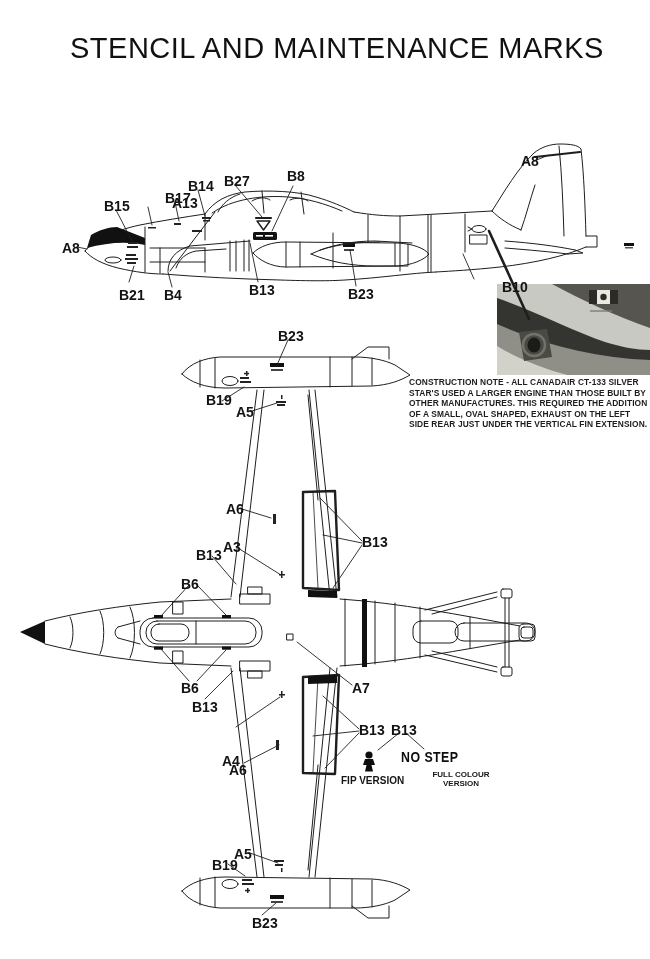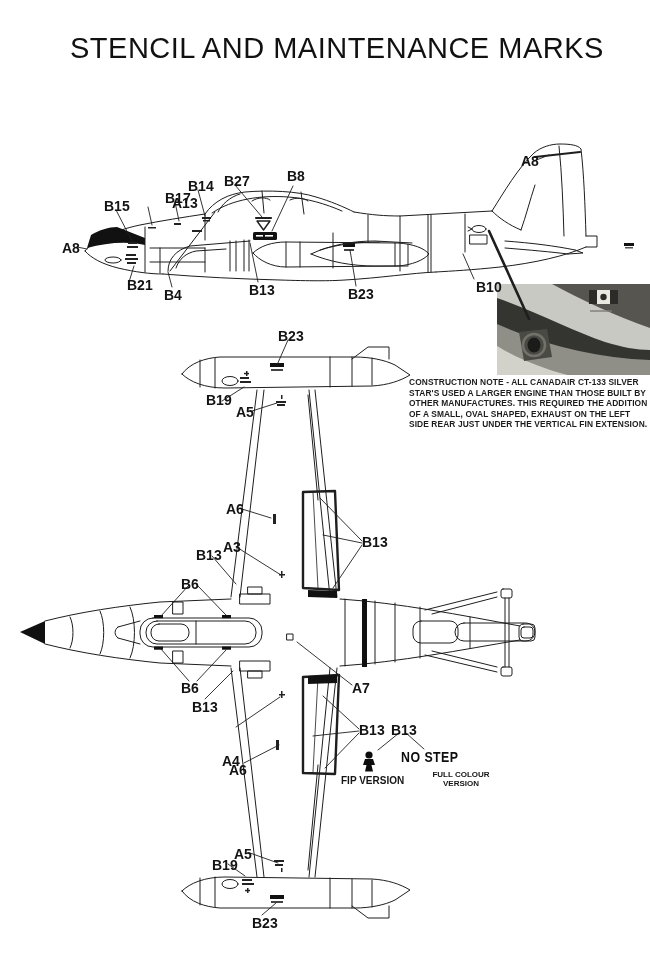--- a/index.html
+++ b/index.html
@@ -354,25 +354,25 @@
   </svg>
 
   <div>
       <span class="callout" style="left: 104px; top: 199px;">B15</span>
       <span class="callout" style="left: 138px; top: 196px; margin-left: 34px;">A13</span>
       <span class="callout" style="left: 165px; top: 191px;">B17</span>
       <span class="callout" style="left: 188px; top: 179px;">B14</span>
       <span class="callout" style="left: 224px; top: 174px;">B27</span>
       <span class="callout" style="left: 287px; top: 169px;">B8</span>
       <span class="callout" style="left: 62px; top: 241px;">A8</span>
-      <span class="callout" style="left: 119px; top: 278px; margin-left: 8px;">B21</span>
+      <span class="callout" style="left: 119px; top: 288px;">B21</span>
       <span class="callout" style="left: 164px; top: 288px;">B4</span>
       <span class="callout" style="left: 249px; top: 283px;">B13</span>
       <span class="callout" style="left: 348px; top: 287px;">B23</span>
-      <span class="callout" style="left: 440px; top: 280px; padding-left: 36px;">B10</span>
+      <span class="callout" style="left: 466px; top: 280px; padding-left: 36px;">B10</span>
       <span class="callout" style="left: 521px; top: 154px;">A8</span>
     </div>
   <div>
       <span class="callout" style="left: 278px; top: 329px;">B23</span>
       <span class="callout" style="left: 206px; top: 393px;">B19</span>
       <span class="callout" style="left: 236px; top: 405px;">A5</span>
       <span class="callout" style="left: 226px; top: 502px;">A6</span>
       <span class="callout" style="left: 223px; top: 540px;">A3</span>
       <span class="callout" style="left: 196px; top: 548px;">B13</span>
       <span class="callout" style="left: 362px; top: 535px;">B13</span>

